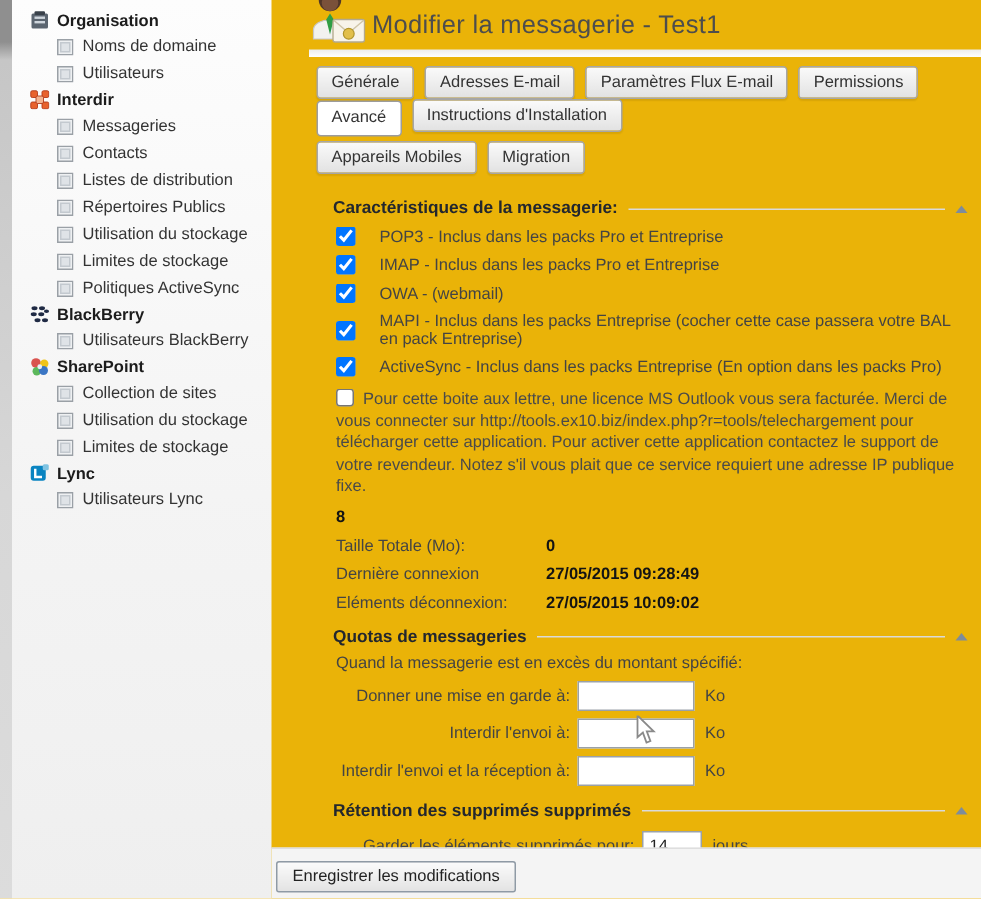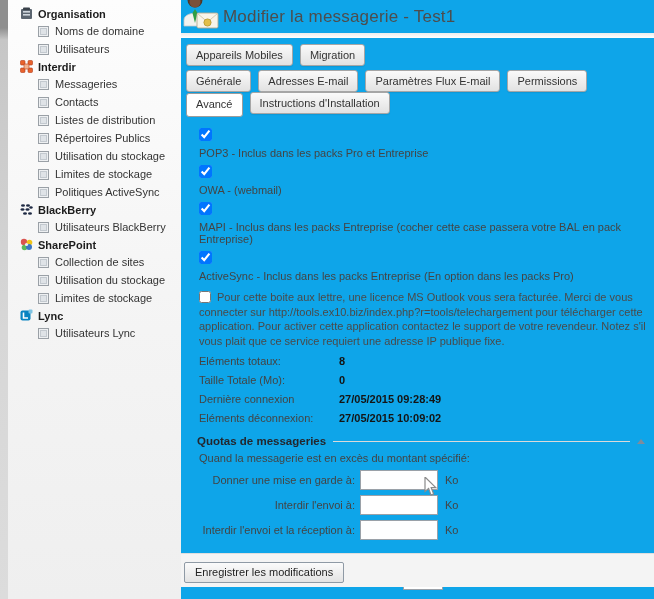--- a/index.html
+++ b/index.html
@@ -27,21 +27,21 @@
     display:flex; align-items:center; gap:5px;
     padding:2px 2px 2px 12px; font-weight:bold; color:#1c1c1c; cursor:default;
   }
   .sb-sub {
     display:flex; align-items:center; gap:6px;
     padding:3px 2px 3px 30px; color:#333; cursor:default;
   }
   .gicon, .sicon { flex:0 0 auto; display:inline-block; }
 
   
-  .main { position:absolute; left:181px; top:0; right:0; height:100%; background:#0ea5e9; }
+  .main { position:absolute; left:181px; top:0; right:0; height:100%; background:#eab308;padding-left:25px; }
   .title-row { position:relative; height:34px; }
   .avatar { position:absolute; left:1px; top:-4px; }
   .page-title {
     position:absolute; left:42px; top:7px;
     font-size:17px; color:#4d4d4d; letter-spacing:.2px;
   }
   .title-shadow { position:absolute; left:0; right:0; top:33px; height:5px;
     background:linear-gradient(180deg,#ececec,#ffffff); }
 
   
@@ -62,21 +62,21 @@
   .content { padding:2px 8px 0 16px; }
   .sec-head { display:flex; align-items:center; gap:7px; margin:11px 0 5px 0; }
   .sec-title { font-weight:bold; color:#23272e; white-space:nowrap; font-size:11.5px; }
   .sec-line { flex:1; border-top:1px solid #dadada; height:0; }
   .sec-arrow {
     width:0; height:0; flex:0 0 auto;
     border-left:4px solid transparent; border-right:4px solid transparent;
     border-bottom:5px solid #7e8c9c; margin-right:1px; cursor:pointer;
   }
 
-  .opt { display:flex; gap:6px; margin:6px 0 6px 2px;flex-direction:column; }
+  .opt { display:flex; align-items:center; gap:16px; margin:6px 0 6px 2px; }
   .opt input { width:13px; height:13px; margin:0; flex:0 0 auto; }
   .note { margin:8px 0 2px 2px; line-height:1.32; color:#4a4a4a; }
   .note input { width:12px; height:12px; margin:0 6px 0 0; vertical-align:-2px; }
 
   .stat-row { display:flex; margin:7px 0 7px 2px; }
   .stat-label { width:140px; flex:0 0 auto; }
   .stat-value { font-weight:bold; color:#141414; }
 
   .q-intro { margin:4px 0 6px 2px; }
   .q-row { display:flex; align-items:center; margin:5px 0; }
@@ -84,21 +84,21 @@
   .txt { border:1px solid #9aa1a8; background:#fff; height:20px; font:11px "Liberation Sans",sans-serif; padding:2px 4px; color:#222; }
   .q-input { width:78px; }
   .unit { margin-left:7px; }
 
   .ret-row { display:flex; align-items:center; margin:7px 0 4px 20px; }
   .ret-label { margin-right:5px; }
   .ret-input { width:40px; }
 
   
   .footer {
-    position:absolute; left:0; right:0; bottom:12px; height:34px;
+    position:absolute; left:0; right:0; bottom:0; height:34px;
     background:#f4f4f4; border-top:1px solid #dedede;
   }
   .save-btn {
     position:absolute; left:3px; top:8px; padding:3px 10px 4px 10px;
     background:linear-gradient(180deg,#fbfbfb,#e3e3e3);
     border:1px solid #8f9aa5; border-radius:2px;
     font:11px "Liberation Sans",sans-serif; color:#222; cursor:pointer;
   }
 
   .cursor { position:absolute; left:424px; top:477px; pointer-events:none; }
@@ -281,57 +281,65 @@
           <path d="M15.5 17.5 L25.5 26 L35.5 17.5" fill="none" stroke="#cfc5a8" stroke-width="0.9"></path>
           <circle cx="25.5" cy="26.5" r="3.6" fill="#e2bf4a" stroke="#b1952c" stroke-width="0.8"></circle>
         </g>
       </svg>
       <div class="page-title">Modifier la messagerie - Test1</div>
       <div class="title-shadow"></div>
     </div>
 
     <div class="tabs">
       <div class="tab-row">
-        <span class="tab">Appareils Mobiles</span>
-        <span class="tab">Migration</span>
-      </div>
-      <div class="tab-row">
         <span class="tab">Générale</span>
         <span class="tab">Adresses E-mail</span>
         <span class="tab">Paramètres Flux E-mail</span>
         <span class="tab">Permissions</span>
         <span class="tab active">Avancé</span>
         <span class="tab">Instructions d'Installation</span>
       </div>
+      <div class="tab-row">
+        <span class="tab">Appareils Mobiles</span>
+        <span class="tab">Migration</span>
+      </div>
     </div>
 
     <div class="content">
 
+      <div class="sec-head">
+        <span class="sec-title">Caractéristiques de la messagerie:</span>
+        <span class="sec-line"></span>
+        <span class="sec-arrow"></span>
+      </div>
       <label class="opt">
         <input type="checkbox" checked="" style="">
         <span>POP3 - Inclus dans les packs Pro et Entreprise</span>
+      </label>
+      <label class="opt">
+        <input type="checkbox" checked="" style="">
+        <span>IMAP - Inclus dans les packs Pro et Entreprise</span>
       </label>
       <label class="opt">
         <input type="checkbox" checked="" style="">
         <span>OWA - (webmail)</span>
       </label>
       <label class="opt">
         <input type="checkbox" checked="" style="">
         <span>MAPI - Inclus dans les packs Entreprise (cocher cette case passera votre BAL en pack Entreprise)</span>
       </label>
       <label class="opt">
         <input type="checkbox" checked="" style="">
         <span>ActiveSync - Inclus dans les packs Entreprise (En option dans les packs Pro)</span>
       </label>
       <div class="note">
         <input type="checkbox" style=""><span>Pour cette boite aux lettre, une licence MS Outlook vous sera facturée. Merci de vous connecter sur http://tools.ex10.biz/index.php?r=tools/telechargement pour télécharger cette application. Pour activer cette application contactez le support de votre revendeur. Notez s'il vous plait que ce service requiert une adresse IP publique fixe.</span>
       </div>
 
       <div class="stat-row">
-        <span class="stat-label">Eléments totaux:</span>
         <span class="stat-value">8</span>
       </div>
       <div class="stat-row">
         <span class="stat-label">Taille Totale (Mo):</span>
         <span class="stat-value">0</span>
       </div>
       <div class="stat-row">
         <span class="stat-label">Dernière connexion</span>
         <span class="stat-value">27/05/2015 09:28:49</span>
       </div>

